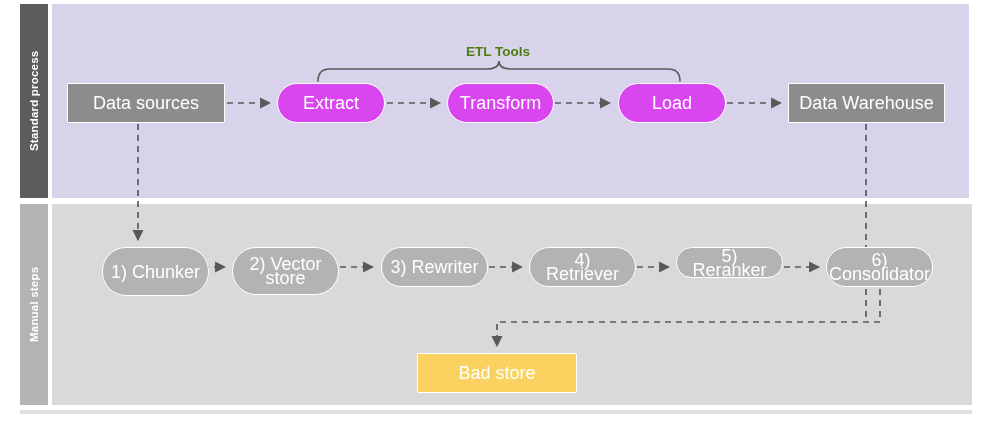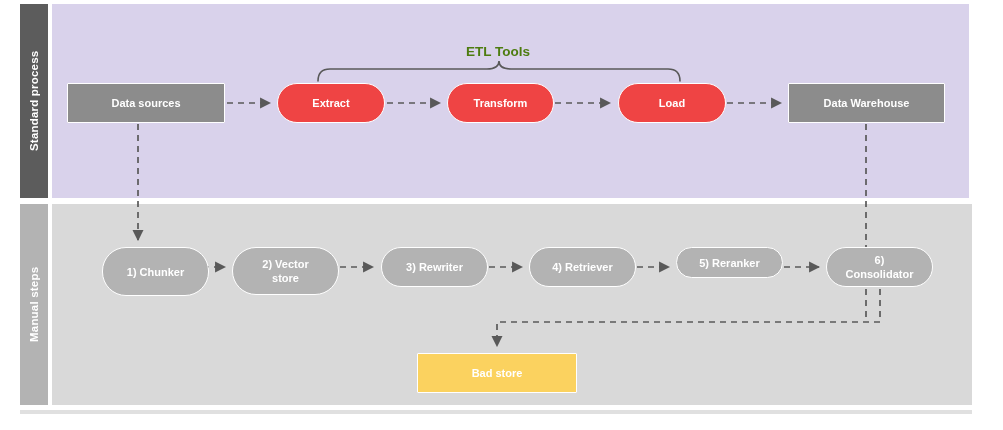--- a/index.html
+++ b/index.html
@@ -30,31 +30,31 @@
   #lane-bottom-body{position:absolute;left:52px;top:204px;width:920px;height:201px;background:#D9D9D9;}
 
   #bottom-rule{position:absolute;left:20px;top:410px;width:952px;height:4px;background:#E0E0E0;}
 
   
   .node{
     position:absolute;
     display:flex;align-items:center;justify-content:center;
     text-align:center;
     color:#ffffff;
-    font-weight:bold;
-    font-size:11px;
+    font-weight:normal;
+    font-size:18px;
     line-height:14px;
     box-sizing:border-box;
     border:1.5px solid #ffffff;
     padding:0 6px;
   }
   .node.rect{border-radius:1px;}
   .node.pill{border-radius:24px;}
   .node.gray{background:#8C8C8C;}
-  .node.magenta{background:#ef4444;}
+  .node.magenta{background:#d946ef;}
   .node.steel{background:#B3B3B3;}
   .node.amber{background:#FBD25F;}
 
   
   #etl-label{
     position:absolute;left:428px;top:44px;width:140px;
     text-align:center;color:#4d7c0f;font-size:13.5px;font-weight:bold;
   }
   #brace-svg{position:absolute;left:310px;top:60px;}
 

